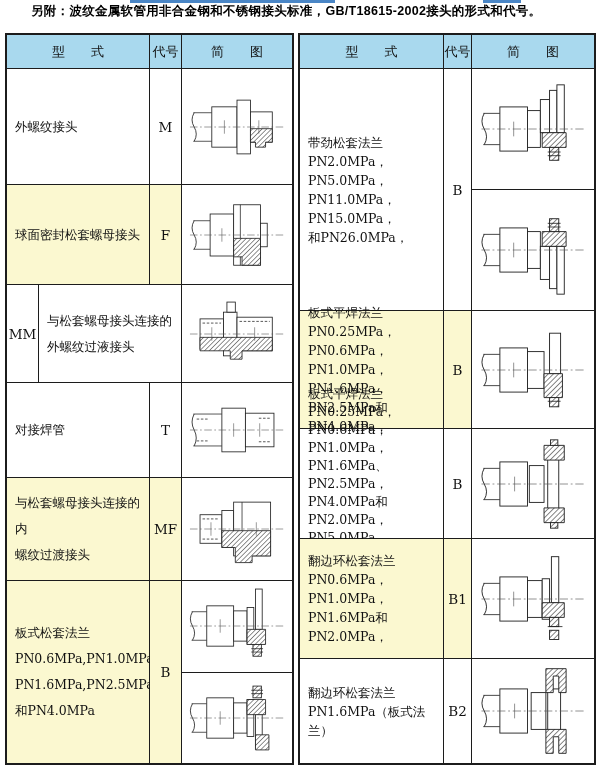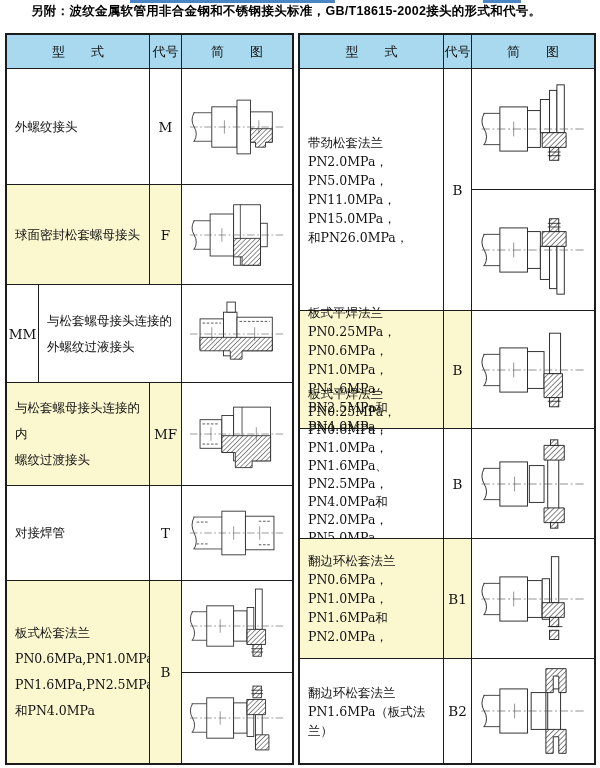--- a/index.html
+++ b/index.html
@@ -129,42 +129,20 @@
               <rect x="16" y="32" width="28" height="36" fill="#fff" stroke="#222" stroke-width="1"></rect>
               <line x1="19" y1="37" x2="41" y2="37" stroke="#222" stroke-width="0.9" stroke-dasharray="3 2"></line>
               <line x1="19" y1="63" x2="41" y2="63" stroke="#222" stroke-width="0.9" stroke-dasharray="3 2"></line>
               <rect x="44" y="24" width="16" height="52" fill="#fff" stroke="#222" stroke-width="1"></rect>
               <rect x="48" y="12" width="10" height="12" fill="#fff" stroke="#222" stroke-width="1"></rect>
               <rect x="60" y="30" width="42" height="40" fill="#fff" stroke="#222" stroke-width="1"></rect>
               <line x1="63" y1="35" x2="99" y2="35" stroke="#222" stroke-width="0.9" stroke-dasharray="3 2"></line>
               <polygon points="16,54 102,54 102,70 66,70 66,80 52,80 52,70 16,70" fill="url(#hpat)" stroke="#222" stroke-width="1"></polygon>
               <line x1="30" y1="42" x2="30" y2="58" stroke="#555" stroke-width="0.7"></line>
               <line x1="81" y1="42" x2="81" y2="58" stroke="#555" stroke-width="0.7"></line>
-              <line x1="4" y1="50" x2="116" y2="50" stroke="#555" stroke-width="0.7" stroke-dasharray="9 3 2 3"></line>
-            </svg>
-          </div>
-      </div>
-    </div>
-
-    <div class="row" style="height:103px">
-      <div class="cell cell-type hl">与松套螺母接头连接的内
-螺纹过渡接头</div>
-      <div class="cell cell-code hl">MF</div>
-      <div class="cell cell-diagram">
-        <div class="subdiag">
-            <svg class="diag" viewBox="0 0 120 100" preserveAspectRatio="xMidYMid meet">
-              <rect x="16" y="33" width="26" height="34" fill="#fff" stroke="#222" stroke-width="1"></rect>
-              <line x1="19" y1="38" x2="39" y2="38" stroke="#222" stroke-width="0.9" stroke-dasharray="3 2"></line>
-              <line x1="19" y1="62" x2="39" y2="62" stroke="#222" stroke-width="0.9" stroke-dasharray="3 2"></line>
-              <rect x="42" y="28" width="14" height="44" fill="#fff" stroke="#222" stroke-width="1"></rect>
-              <rect x="56" y="18" width="44" height="64" fill="#fff" stroke="#222" stroke-width="1"></rect>
-              <line x1="66" y1="18" x2="66" y2="82" stroke="#222" stroke-width="0.9"></line>
-              <polygon points="42,52 100,52 100,82 78,82 78,90 58,90 58,72 42,72" fill="url(#hpat)" stroke="#222" stroke-width="1"></polygon>
-              <line x1="29" y1="42" x2="29" y2="58" stroke="#555" stroke-width="0.7"></line>
-              <line x1="83" y1="42" x2="83" y2="58" stroke="#555" stroke-width="0.7"></line>
               <line x1="4" y1="50" x2="116" y2="50" stroke="#555" stroke-width="0.7" stroke-dasharray="9 3 2 3"></line>
             </svg>
           </div>
       </div>
     </div>
 
     <div class="row" style="height:95px">
       <div class="cell cell-type">对接焊管</div>
       <div class="cell cell-code">T</div>
       <div class="cell cell-diagram">
@@ -180,20 +158,42 @@
               <line x1="86" y1="36" x2="101" y2="36" stroke="#222" stroke-width="0.9" stroke-dasharray="3 2"></line>
               <line x1="86" y1="64" x2="101" y2="64" stroke="#222" stroke-width="0.9" stroke-dasharray="3 2"></line>
               <line x1="56" y1="42" x2="56" y2="58" stroke="#555" stroke-width="0.7"></line>
               <line x1="87" y1="42" x2="87" y2="58" stroke="#555" stroke-width="0.7"></line>
               <line x1="4" y1="50" x2="116" y2="50" stroke="#555" stroke-width="0.7" stroke-dasharray="9 3 2 3"></line>
             </svg>
           </div>
       </div>
     </div>
 
+    <div class="row" style="height:103px">
+      <div class="cell cell-type hl">与松套螺母接头连接的内
+螺纹过渡接头</div>
+      <div class="cell cell-code hl">MF</div>
+      <div class="cell cell-diagram">
+        <div class="subdiag">
+            <svg class="diag" viewBox="0 0 120 100" preserveAspectRatio="xMidYMid meet">
+              <rect x="16" y="33" width="26" height="34" fill="#fff" stroke="#222" stroke-width="1"></rect>
+              <line x1="19" y1="38" x2="39" y2="38" stroke="#222" stroke-width="0.9" stroke-dasharray="3 2"></line>
+              <line x1="19" y1="62" x2="39" y2="62" stroke="#222" stroke-width="0.9" stroke-dasharray="3 2"></line>
+              <rect x="42" y="28" width="14" height="44" fill="#fff" stroke="#222" stroke-width="1"></rect>
+              <rect x="56" y="18" width="44" height="64" fill="#fff" stroke="#222" stroke-width="1"></rect>
+              <line x1="66" y1="18" x2="66" y2="82" stroke="#222" stroke-width="0.9"></line>
+              <polygon points="42,52 100,52 100,82 78,82 78,90 58,90 58,72 42,72" fill="url(#hpat)" stroke="#222" stroke-width="1"></polygon>
+              <line x1="29" y1="42" x2="29" y2="58" stroke="#555" stroke-width="0.7"></line>
+              <line x1="83" y1="42" x2="83" y2="58" stroke="#555" stroke-width="0.7"></line>
+              <line x1="4" y1="50" x2="116" y2="50" stroke="#555" stroke-width="0.7" stroke-dasharray="9 3 2 3"></line>
+            </svg>
+          </div>
+      </div>
+    </div>
+
     <div class="row">
       <div class="cell cell-type hl">板式松套法兰
 PN0.6MPa,PN1.0MPa,
 PN1.6MPa,PN2.5MPa,
 和PN4.0MPa</div>
       <div class="cell cell-code hl">B</div>
       <div class="cell cell-diagram">
         <div class="subdiag">
             <svg class="diag" viewBox="0 0 120 100" preserveAspectRatio="xMidYMid meet">
               <line x1="6" y1="33" x2="24" y2="33" stroke="#222" stroke-width="0.9"></line>

